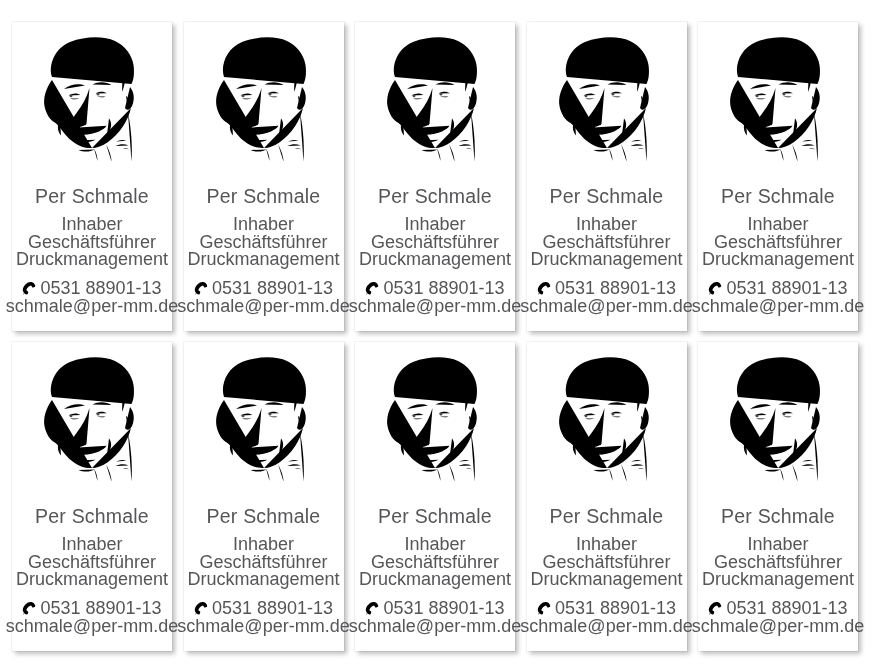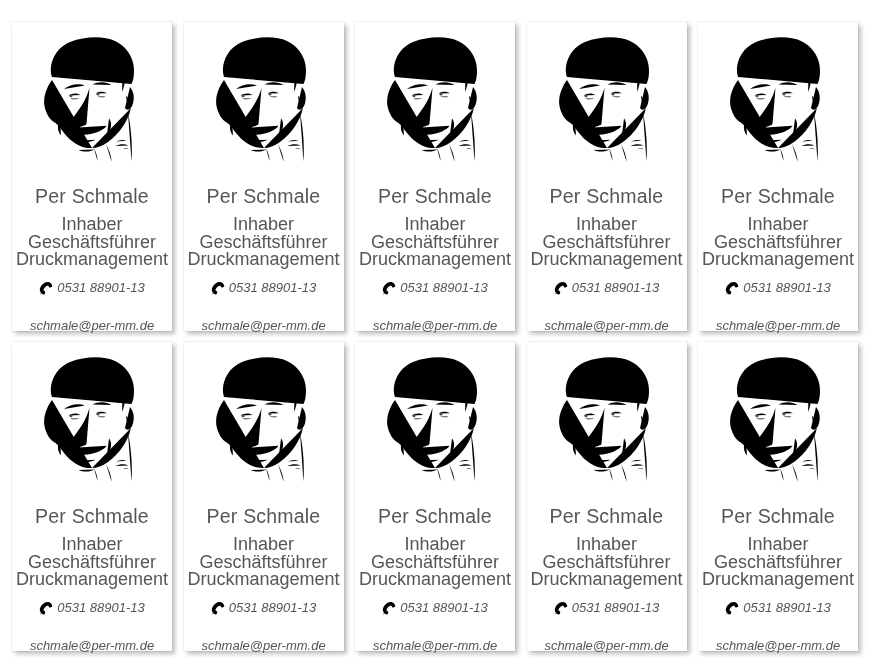--- a/index.html
+++ b/index.html
@@ -45,36 +45,35 @@
     letter-spacing: 0.2px;
     white-space: nowrap;
   }
   .titles {
     margin-top: 9px;
     font-size: 18px;
     line-height: 17.5px;
   }
   .contact {
     margin-top: 10px;
-    font-size: 13px;
+    font-size: 18px;
     line-height: 18px;
-    font-style: italic;
   }
   .phone-line {
     display: flex;
     align-items: center;
     justify-content: center;
     gap: 4px;
   }
   .phone-icon {
     width: 14px;
     height: 14px;
     flex: 0 0 auto;
   }
-  .email { white-space: nowrap; margin-top: 20px; }
+  .email { white-space: nowrap; }
   .defs-holder { position: absolute; width: 0; height: 0; overflow: hidden; }
 </style>
 </head>
 <body>
 
 <svg class="defs-holder" aria-hidden="true">
   <defs>
     <g id="portrait-sketch">
 
       <path class="stroke" stroke-width="1.7" d="M16 46 C12 34 19 17 34 11 C50 5 68 5 79 10 C89 14.5 96 24 97.5 34 C98.5 41 98 48 95.5 53"></path>

